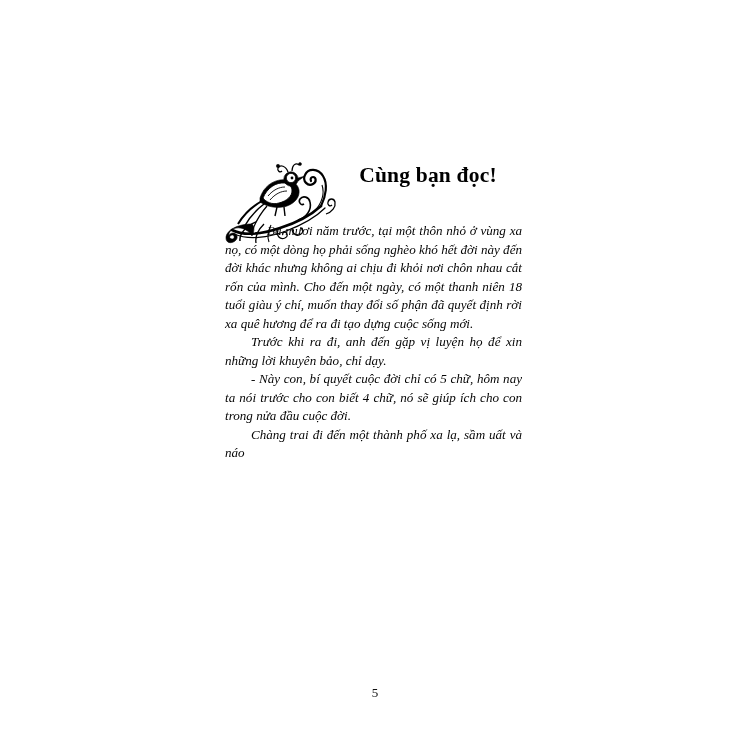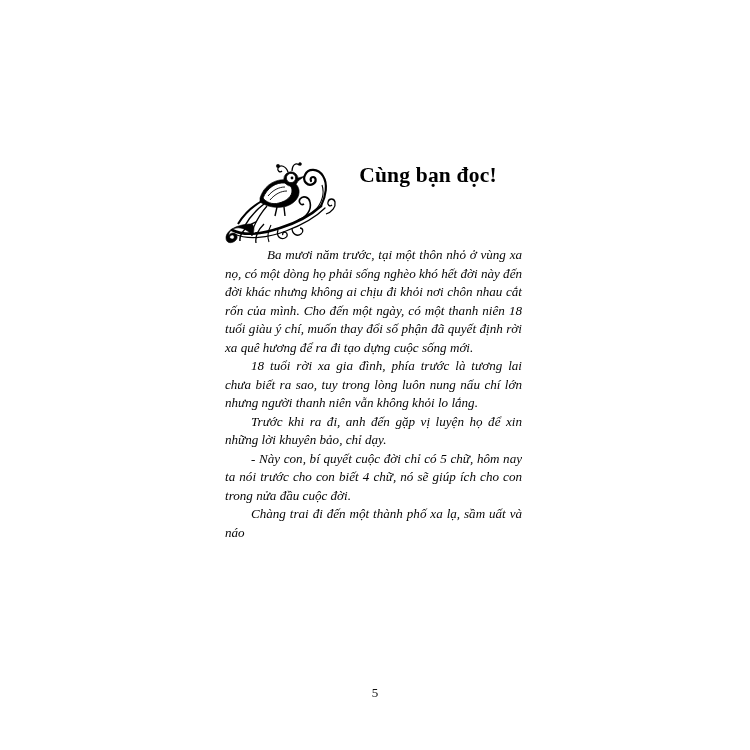--- a/index.html
+++ b/index.html
@@ -59,21 +59,21 @@
     letter-spacing: 0.2px;
     color: #000000;
     line-height: 1.1;
     white-space: nowrap;
   }
 
   
   .body-text {
     position: absolute;
     left: 0;
-    top: 96px;
+    top: 72px;
     width: 297px;
   }
 
   .para {
     margin: 0;
     font-style: italic;
     font-size: 13.1px;
     line-height: 18.5px;
     color: #050505;
     text-align: justify;
@@ -164,21 +164,20 @@
             <path d="M62 55 L63 64" fill="none" stroke-width="1.4"></path>
           </g>
         </svg>
       </span>
 
       <h1 class="page-title">Cùng bạn đọc!</h1>
     </div>
 
     <div class="body-text">
       <p class="para first-para">Ba mươi năm trước, tại một thôn nhỏ ở vùng xa nọ, có một dòng họ phải sống nghèo khó hết đời này đến đời khác nhưng không ai chịu đi khỏi nơi chôn nhau cắt rốn của mình. Cho đến một ngày, có một thanh niên 18 tuổi giàu ý chí, muốn thay đổi số phận đã quyết định rời xa quê hương để ra đi tạo dựng cuộc sống mới.</p>
-      <p class="para">18 tuổi rời xa gia đình, phía trước là tương lai chưa biết ra sao, tuy trong lòng luôn nung nấu chí lớn nhưng người thanh niên vẫn không khỏi lo lắng.</p>
       <p class="para">Trước khi ra đi, anh đến gặp vị luyện họ để xin những lời khuyên bảo, chỉ dạy.</p>
       <p class="para">- Này con, bí quyết cuộc đời chỉ có 5 chữ, hôm nay ta nói trước cho con biết 4 chữ, nó sẽ giúp ích cho con trong nửa đầu cuộc đời.</p>
       <p class="para">Chàng trai đi đến một thành phố xa lạ, sầm uất và náo</p>
     </div>
 
   </div>
 
   <div class="folio">5</div>
 
 </div>

